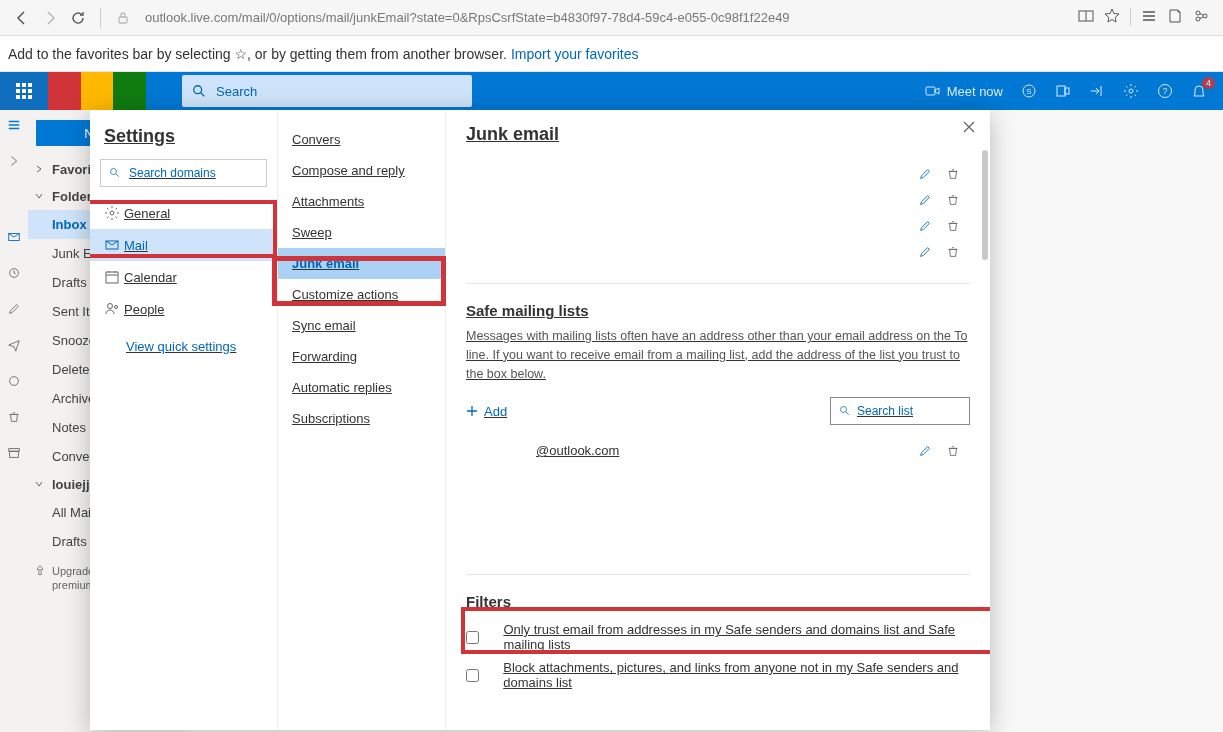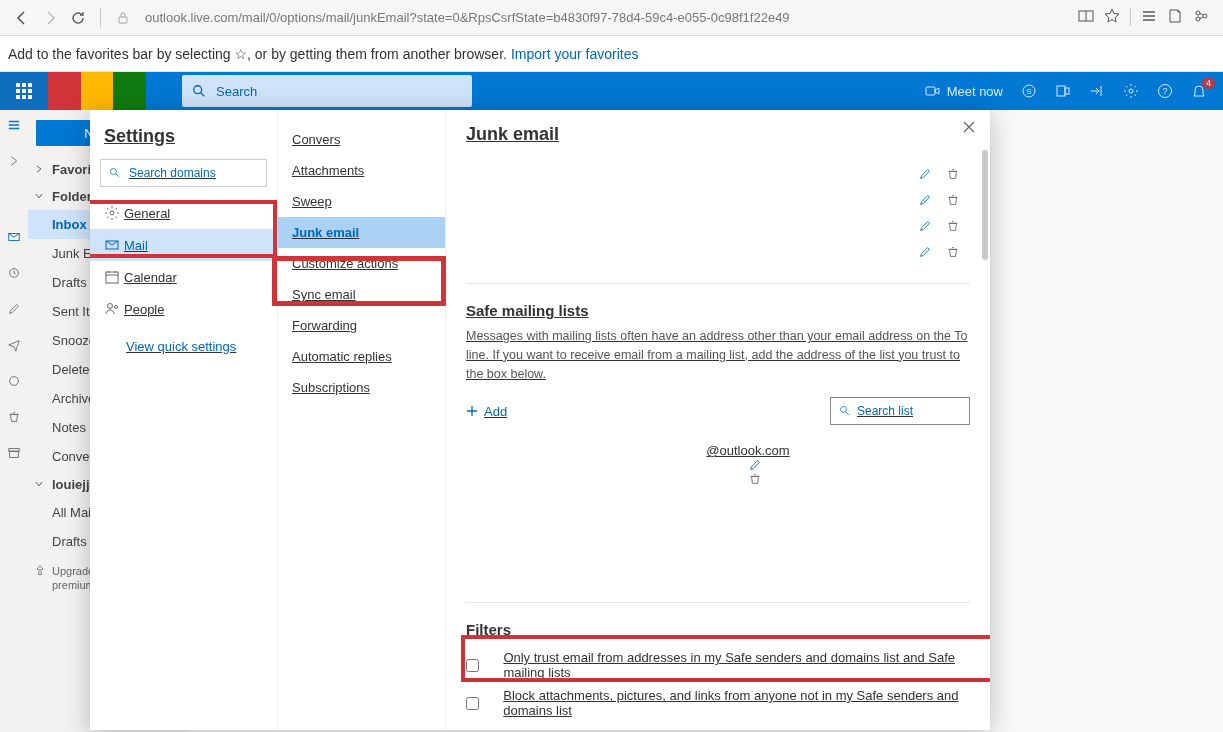--- a/index.html
+++ b/index.html
@@ -79,21 +79,21 @@
 
   .section-title { font-size:15px; font-weight:600; margin-bottom:8px; }
   .section-desc { font-size:12.5px; color:#555; line-height:1.5; margin-bottom:14px; }
 
   .add-search-row { display:flex; align-items:center; justify-content:space-between; margin-bottom:12px; }
   .add-btn { color:#0067b8; font-size:13px; display:flex; align-items:center; gap:6px; cursor:pointer; }
   .add-btn svg { width:12px; height:12px; }
   .search-list { width:140px; height:28px; border:1px solid #888; display:flex; align-items:center; padding:0 8px; color:#0067b8; font-size:12px; }
   .search-list svg { width:12px; height:12px; margin-right:6px; }
 
-  .mail-row { display:flex; align-items:center; font-size:13px; padding:6px 10px 6px 70px;flex-direction:column; }
+  .mail-row { display:flex; align-items:center; font-size:13px; padding:6px 10px 6px 70px; }
   .mail-row .txt { flex:1; }
   .mail-row svg { width:14px; height:14px; margin-left:14px; cursor:pointer; }
   .mail-row .edit { color:#0067b8; }
   .mail-row .del { color:#666; }
 
   .check-row { display:flex; align-items:center; gap:24px; font-size:13px; padding:4px 0; color:#333; }
   .check-row input { width:15px; height:15px; margin-top:1px; }
   .hl-red-3 { position:absolute; border:4px solid #d13438; width:540px; height:47px; left:-5px; bottom:40px; pointer-events:none; }
 
   
@@ -359,20 +359,21 @@
           <circle cx="12" cy="6" r="1.5" fill="none" stroke="currentColor"></circle>
         </svg>
       <span>People</span>
     </div>
     <div class="quick-link">View quick settings</div>
     <div class="hl-red-1"></div>
   </div>
 
   <div class="sp-col2">
     <div class="sp-sub">Convers</div>
+    <div class="sp-sub">Compose and reply</div>
     <div class="sp-sub">Attachments</div>
     <div class="sp-sub">Sweep</div>
     <div class="sp-sub sel">Junk email</div>
     <div class="sp-sub">Customize actions</div>
     <div class="sp-sub">Sync email</div>
     <div class="sp-sub">Forwarding</div>
     <div class="sp-sub">Automatic replies</div>
     <div class="sp-sub">Subscriptions</div>
     <div class="hl-red-2"></div>
   </div>

